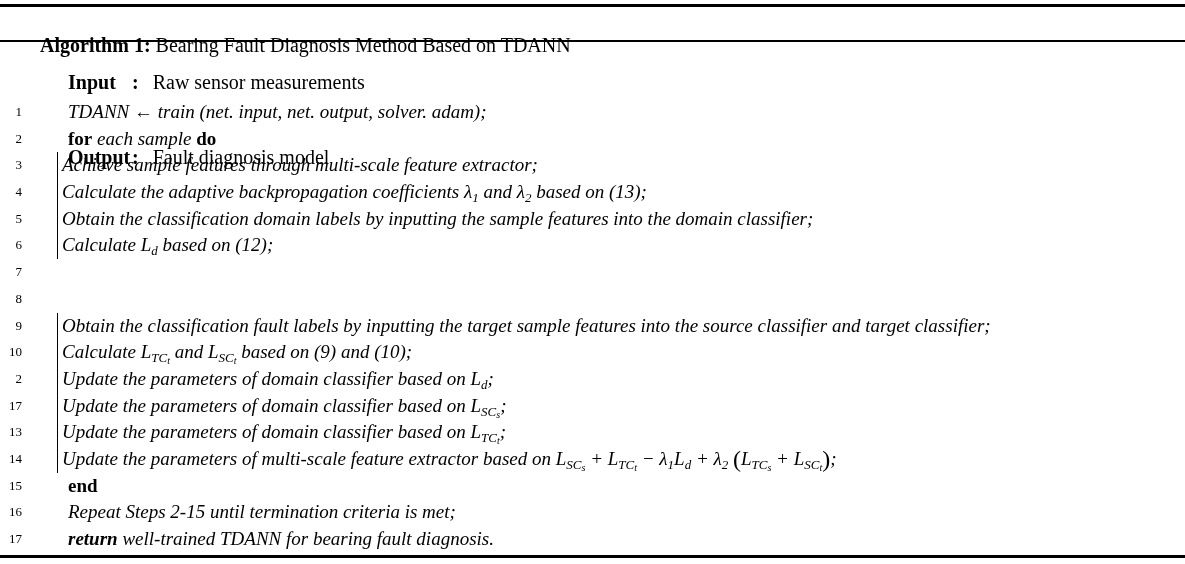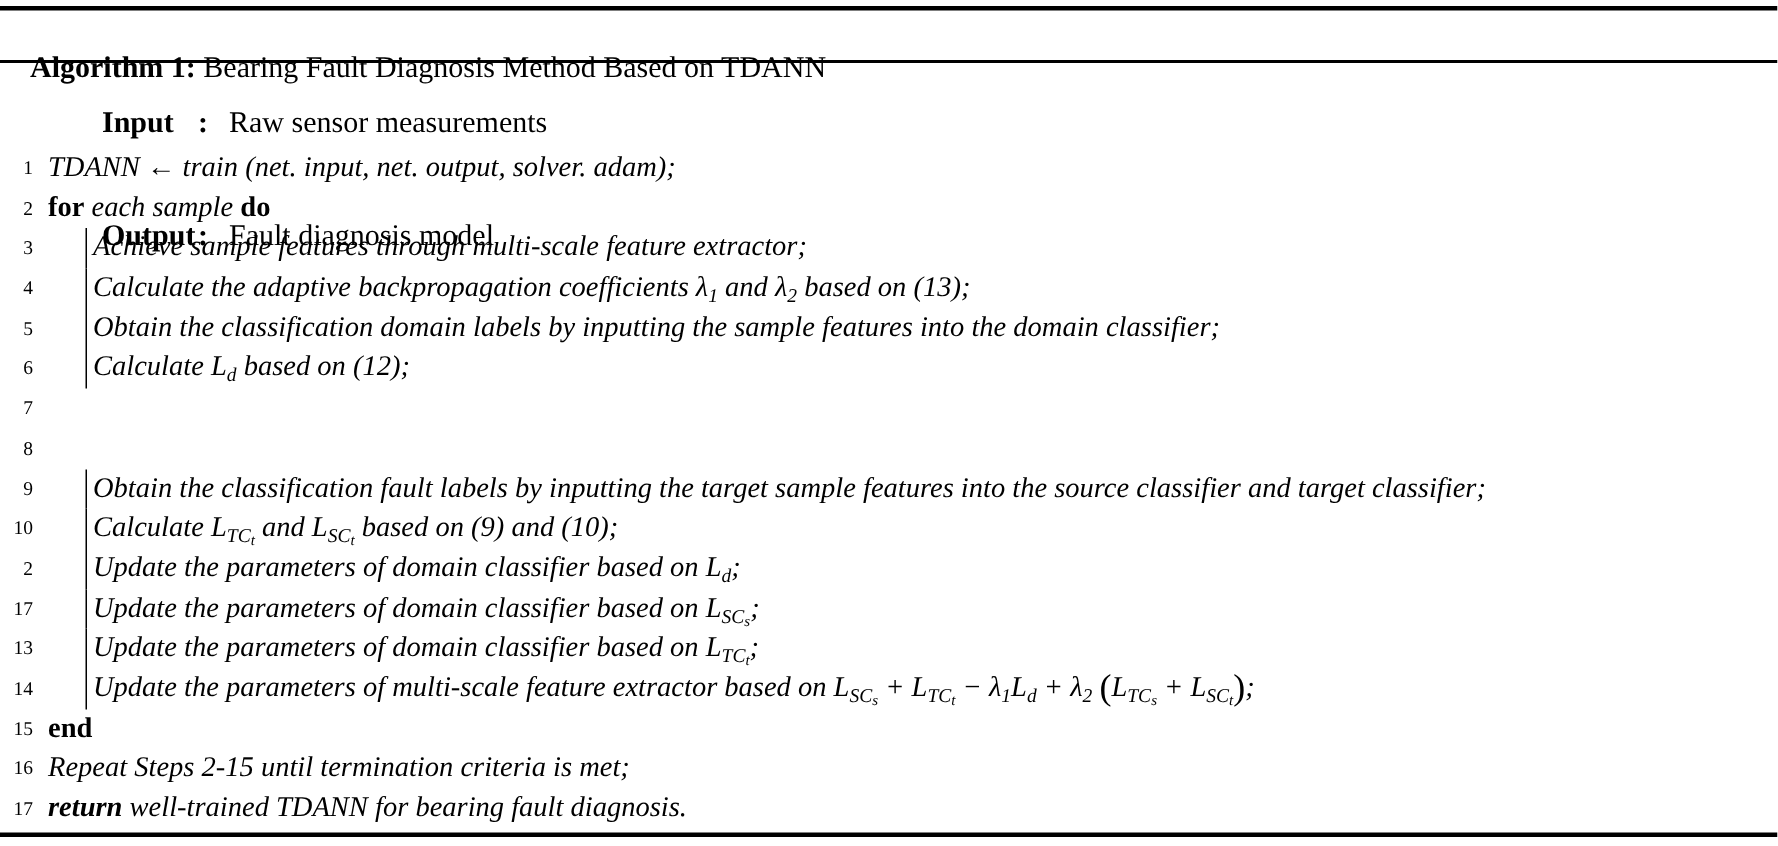--- a/index.html
+++ b/index.html
@@ -17,21 +17,21 @@
     font-family: "Liberation Serif", "DejaVu Serif", serif;
     color: #000000;
   }
   .rule { position: absolute; left: 0; right: 0; background: #000000; }
   .rule-top    { top: 4px;   height: 3px; }
   .rule-mid    { top: 40px;  height: 2px; }
   .rule-bottom { top: 555px; height: 3px; }
 
   .caption {
     position: absolute;
-    top: 11px; left: 0;
+    top: 11px; left: 20px;
     font-size: 20px;
     white-space: pre;
   }
   .cap-label { font-weight: bold; }
 
   .io {
     position: absolute;
     top: 45px; left: 38px;
     font-size: 20px;
   }
@@ -51,21 +51,21 @@
     line-height: 26.7px;
     align-items: stretch;
   }
   .num {
     flex: none;
     width: 22px;
     text-align: right;
     font-size: 13px;
     margin-right: 10px;
   }
-  .body { white-space: pre; }
+  .body { white-space: pre; margin-left: 36px; }
   .body.ind {
     margin-left: 25px;
     padding-left: 4px;
     border-left: 1.5px solid #000000;
   }
   .s-r  { font-style: normal; }
   .s-i  { font-style: italic; }
   .s-b  { font-weight: bold; font-style: normal; }
   .s-bi { font-weight: bold; font-style: italic; }
   .s-sub    { font-style: italic; font-size: 13px; vertical-align: -4px; }

